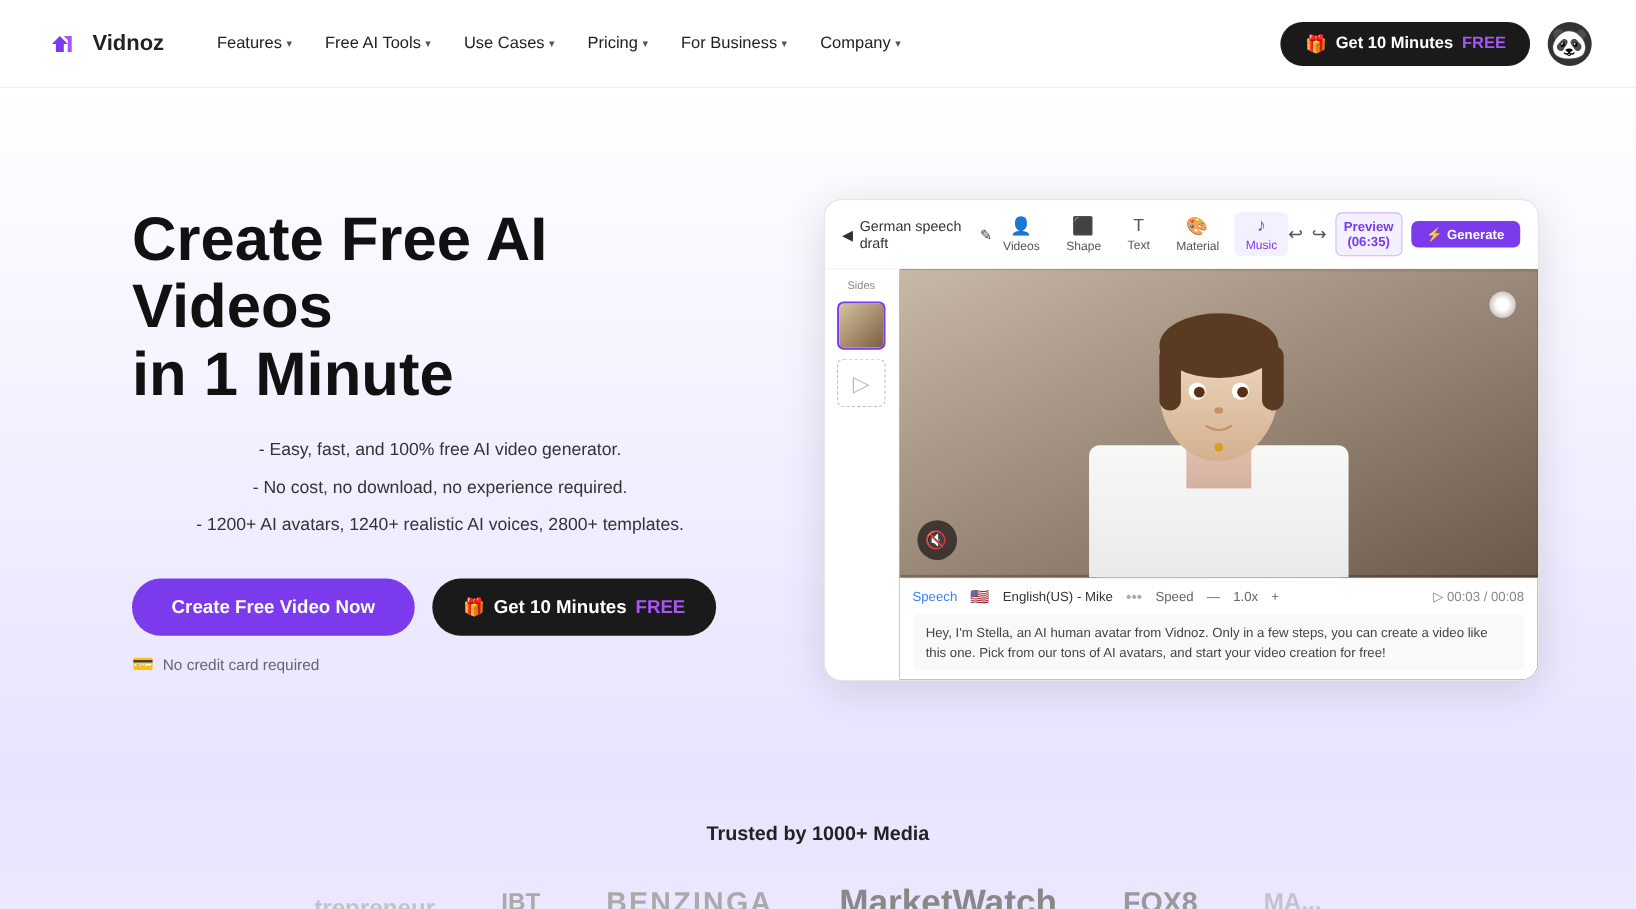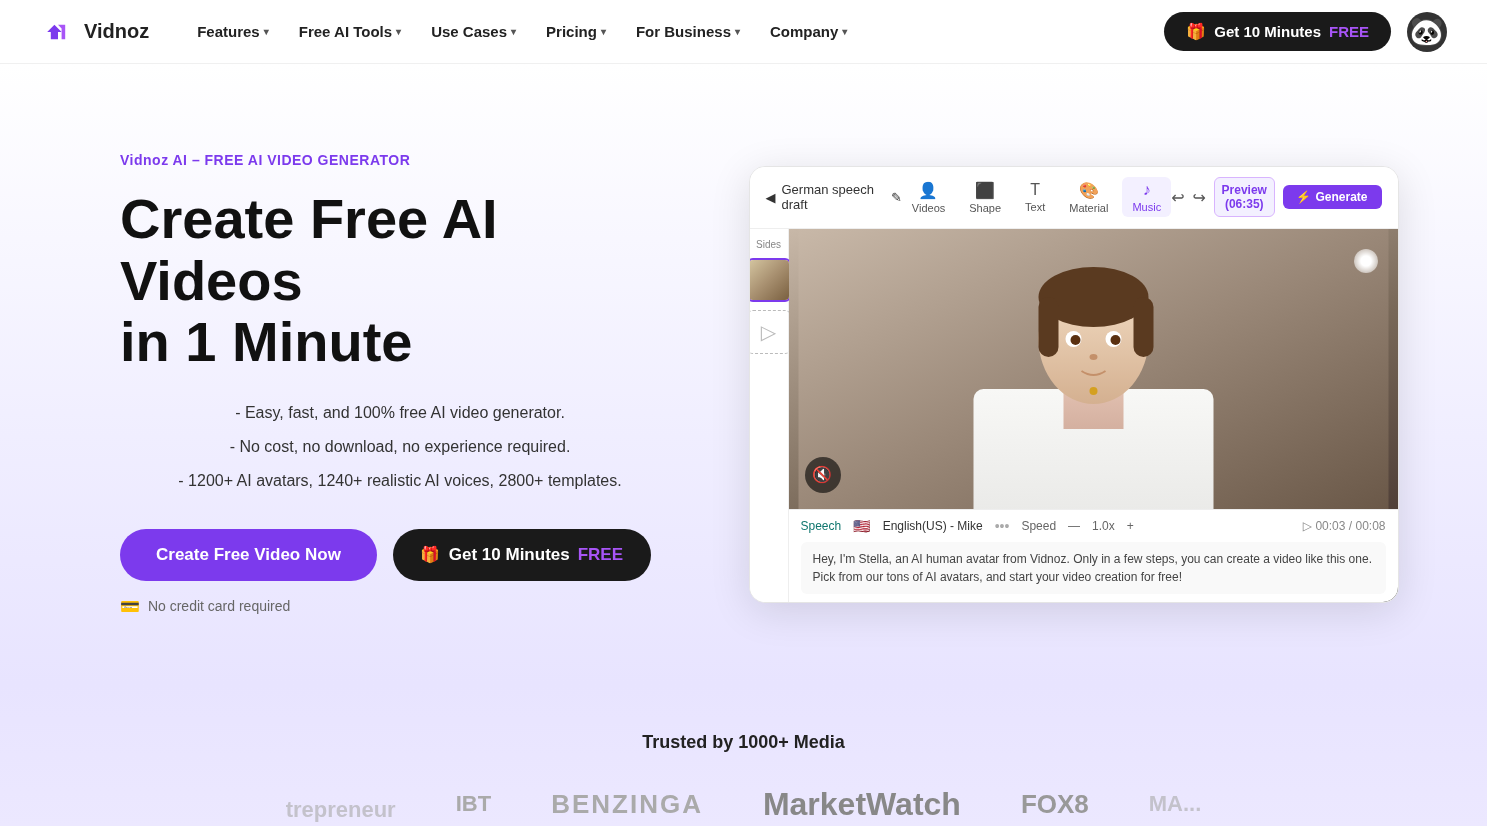--- a/index.html
+++ b/index.html
@@ -1,31 +1,31 @@
 <!DOCTYPE html>
 <html><head>
   <meta charset="utf-8">
   <style>
     * { margin: 0; padding: 0; box-sizing: border-box; }
     body { font-family: -apple-system, BlinkMacSystemFont, 'Segoe UI', sans-serif; background: #fff; width: 1487px; overflow-x: hidden; }
 
     
     .navbar {
       display: flex; align-items: center; justify-content: space-between;
-      padding: 0 40px; height: 64px; border-bottom: 1px solid #f0f0f0;
+      padding: 0 40px; height: 80px; border-bottom: 1px solid #f0f0f0;
       background: #fff; position: relative; z-index: 10;
     }
     .nav-left { display: flex; align-items: center; gap: 36px; }
     .logo { display: flex; align-items: center; gap: 8px; font-weight: 700; font-size: 20px; color: #222; text-decoration: none; }
     .logo-icon { width: 36px; height: 36px; }
     .nav-links { display: flex; align-items: center; gap: 6px; }
     .nav-item {
       display: flex; align-items: center; gap: 4px;
       padding: 8px 12px; font-size: 15px; color: #222; cursor: pointer;
-      font-weight: 700; border-radius: 6px;
+      font-weight: 400; border-radius: 6px;
     }
     .chevron { font-size: 10px; color: #555; }
     .nav-right { display: flex; align-items: center; gap: 16px; }
     .btn-cta {
       background: #1a1a1a; color: #fff; border: none; border-radius: 50px;
       padding: 10px 22px; font-size: 15px; font-weight: 600; cursor: pointer;
       display: flex; align-items: center; gap: 8px;
     }
     .btn-cta .free-text { color: #a855f7; font-weight: 700; }
     .gift-icon { font-size: 16px; }
@@ -90,21 +90,21 @@
       border-radius: 6px; padding: 5px 0; font-size: 12px; font-weight: 600; cursor: pointer;
     }
     .btn-generate {
       background: #7c3aed; color: #fff; border: none;
       border-radius: 6px; padding: 5px 14px; font-size: 12px; font-weight: 600; cursor: pointer;
       display: flex; align-items: center; gap: 4px;
     }
 
     .mockup-body { display: flex; }
     .mockup-sidebar {
-      width: 39px; background: #fff; border-right: 1px solid #eee;
+      width: 68px; background: #fff; border-right: 1px solid #eee;
       padding: 8px 0; display: flex; flex-direction: column; gap: 4px; align-items: center;
     }
     .mockup-sidebar-label { font-size: 10px; color: #888; text-align: center; padding: 2px; }
     .sidebar-thumb {
       width: 44px; height: 44px; border-radius: 6px; overflow: hidden; cursor: pointer;
       border: 2px solid #7c3aed; margin: 2px;
     }
     .sidebar-thumb-inner {
       width: 100%; height: 100%;
       background: linear-gradient(135deg, #d4c5a0 0%, #a89070 50%, #7a6040 100%);
@@ -129,21 +129,21 @@
     .light-orb {
       position: absolute; top: 20px; right: 20px; width: 24px; height: 24px;
       background: radial-gradient(circle, #fff 30%, rgba(255,255,255,0.2) 100%);
       border-radius: 50%;
     }
 
     .mockup-controls {
       background: #fff; padding: 8px 12px; border-top: 1px solid #eee;
     }
     .controls-row1 { display: flex; align-items: center; gap: 12px; margin-bottom: 8px; }
-    .ctrl-label { font-size: 12px; color: #0f766e; font-weight: 500; }
+    .ctrl-label { font-size: 12px; color: #3b82f6; font-weight: 500; }
     .ctrl-flag { font-size: 14px; }
     .ctrl-name { font-size: 12px; color: #333; }
     .ctrl-dots { color: #aaa; font-size: 14px; cursor: pointer; }
     .ctrl-speed { font-size: 12px; color: #666; }
     .ctrl-time { font-size: 12px; color: #888; margin-left: auto; }
     .speech-text {
       background: #f9f9f9; border-radius: 6px; padding: 8px 12px;
       font-size: 12px; color: #444; line-height: 1.5;
     }
 
@@ -201,21 +201,20 @@
         <span class="free-text">FREE</span>
     </button>
     <div class="avatar-circle">
       <span class="avatar-panda">🐼</span>
     </div>
   </div>
 </nav>
 
 <section class="hero">
   <div class="hero-left">
-    <div class="hero-badge">Vidnoz AI – FREE AI VIDEO GENERATOR</div>
     <h1 class="hero-title">
       <span>Create Free AI Videos</span><br>
       <span>in 1 Minute</span>
     </h1>
     <div class="hero-bullets">
       <div class="hero-bullet">- Easy, fast, and 100% free AI video generator.</div>
       <div class="hero-bullet">- No cost, no download, no experience required.</div>
       <div class="hero-bullet">- 1200+ AI avatars, 1240+ realistic AI voices, 2800+ templates.</div>
     </div>
     <div class="hero-actions">

